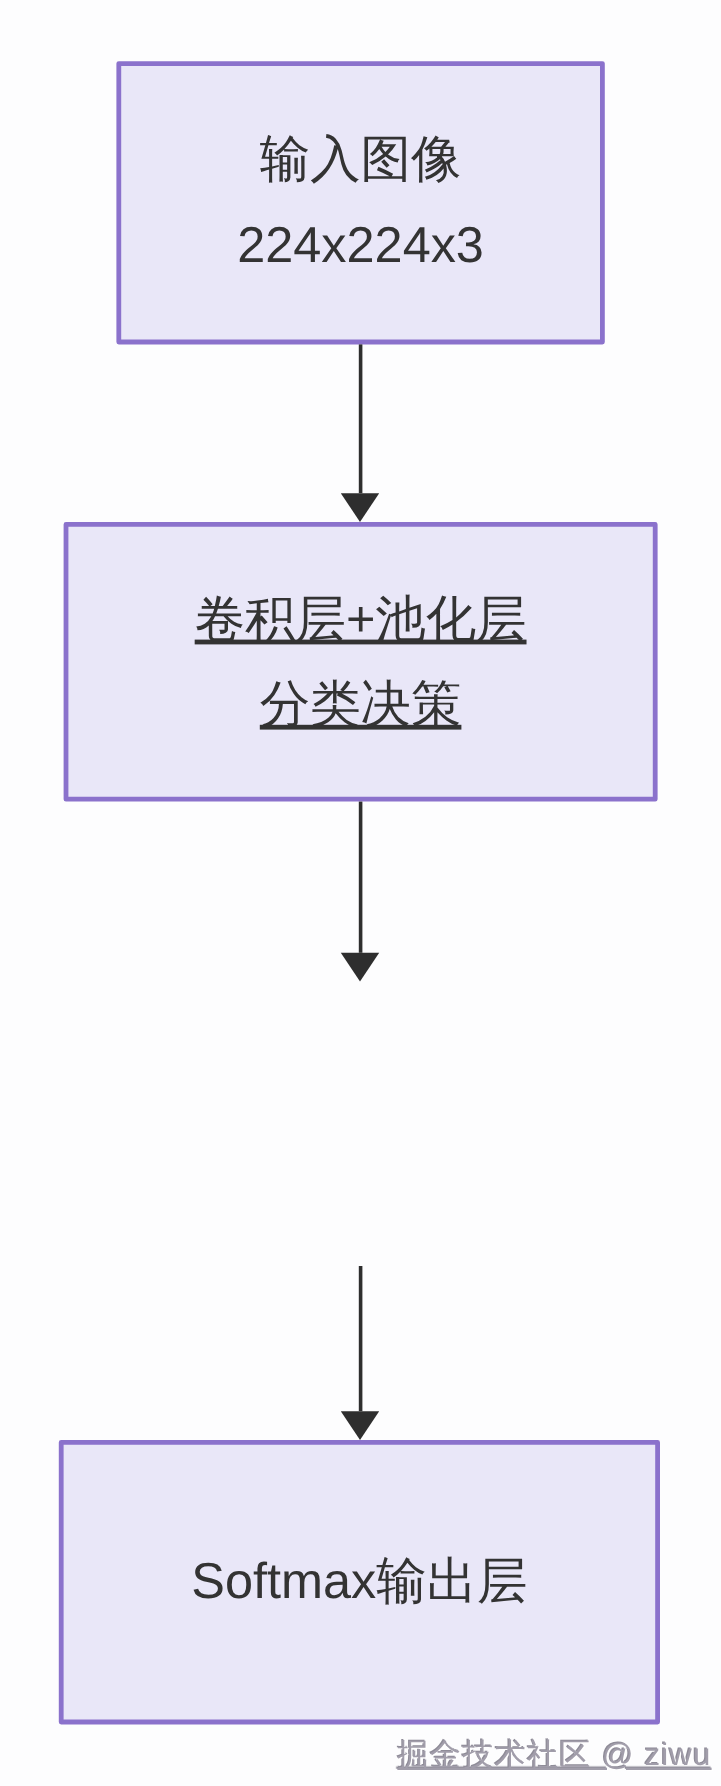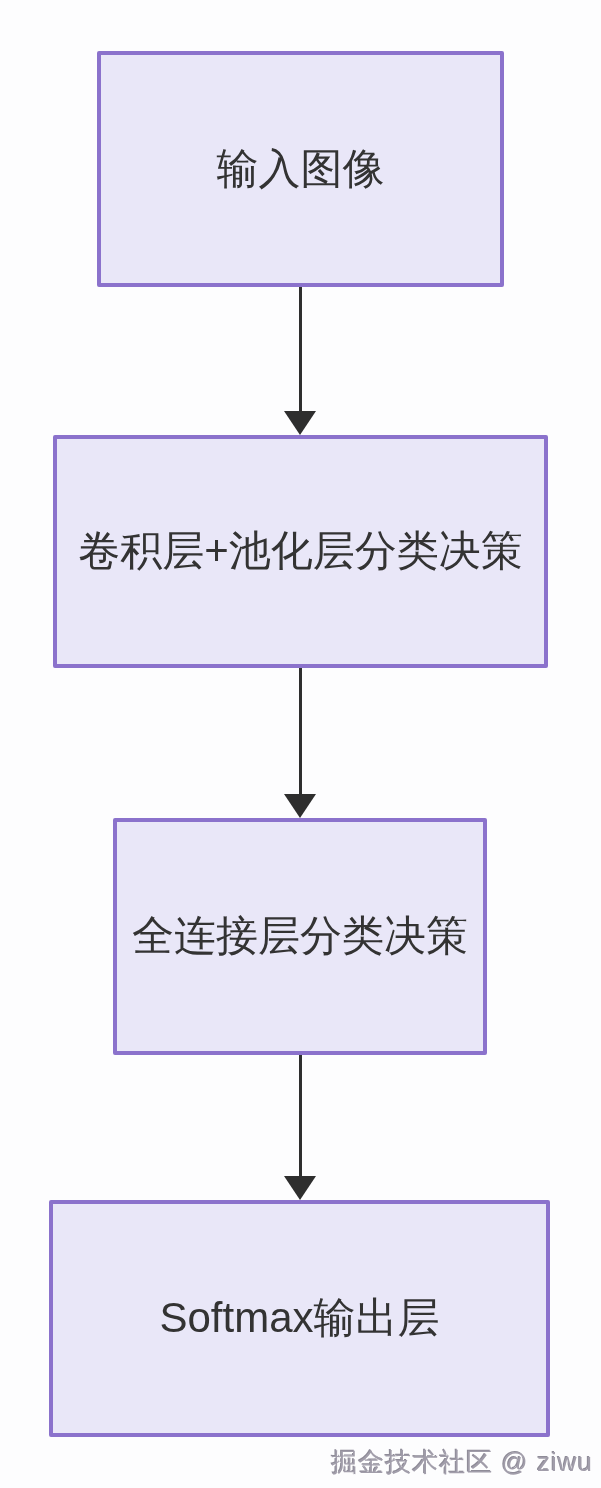--- a/index.html
+++ b/index.html
@@ -22,30 +22,31 @@
     width:601px;
     height:1488px;
     background:var(--bg);
   }
   .node{
     position:absolute;
     background:var(--box-fill);
     border:4px solid var(--box-border);
     border-radius:2px;
     display:flex;
+    flex-direction:column;
     align-items:center;
     justify-content:center;
     text-align:center;
     color:var(--text);
     font-size:42px;
     line-height:1.68;
   }
   .node .line{white-space:nowrap;}
   #node-input   {left:97px;  top:51px;   width:407px; height:236px;}
-  #node-conv    {left:53px;  top:435px;  width:495px; height:233px;}
+  #node-conv    {left:53px;  top:435px;  width:495px; height:233px;text-decoration:underline;}
   #node-fc      {left:113px; top:818px;  width:374px; height:237px;}
   #node-softmax {left:49px;  top:1200px; width:501px; height:237px;gap:16px;}
 
   .arrow{
     position:absolute;
     left:283px;            
     width:34px;
     display:flex;
     flex-direction:column;
     align-items:center;
@@ -67,50 +68,48 @@
 
   .watermark{
     position:absolute;
     right:8px;
     bottom:8px;
     font-size:26px;
     letter-spacing:1px;
     color:var(--watermark);
     text-shadow:1px 1px 0 #ffffff, -1px -1px 0 #8f8c98;
     white-space:nowrap;
+    text-decoration:underline;
   }
 </style>
 </head>
 <body>
 
 <div class="canvas">
 
   <div class="node" id="node-input">
     <div class="line">输入图像</div>
+    <div class="line">224x224x3</div>
   </div>
 
   <div class="arrow" id="arrow-1">
     <div class="shaft"></div>
     <div class="head"></div>
   </div>
 
   <div class="node" id="node-conv">
     <div class="line">卷积层+池化层</div>
     <div class="line">分类决策</div>
   </div>
 
   <div class="arrow" id="arrow-2">
     <div class="shaft"></div>
     <div class="head"></div>
   </div>
 
-  <div class="node" id="node-fc">
-    <div class="line">全连接层</div>
-    <div class="line">分类决策</div>
-  </div>
 
   <div class="arrow" id="arrow-3">
     <div class="shaft"></div>
     <div class="head"></div>
   </div>
 
   <div class="node" id="node-softmax">
     <div class="line">Softmax输出层</div>
   </div>
 

